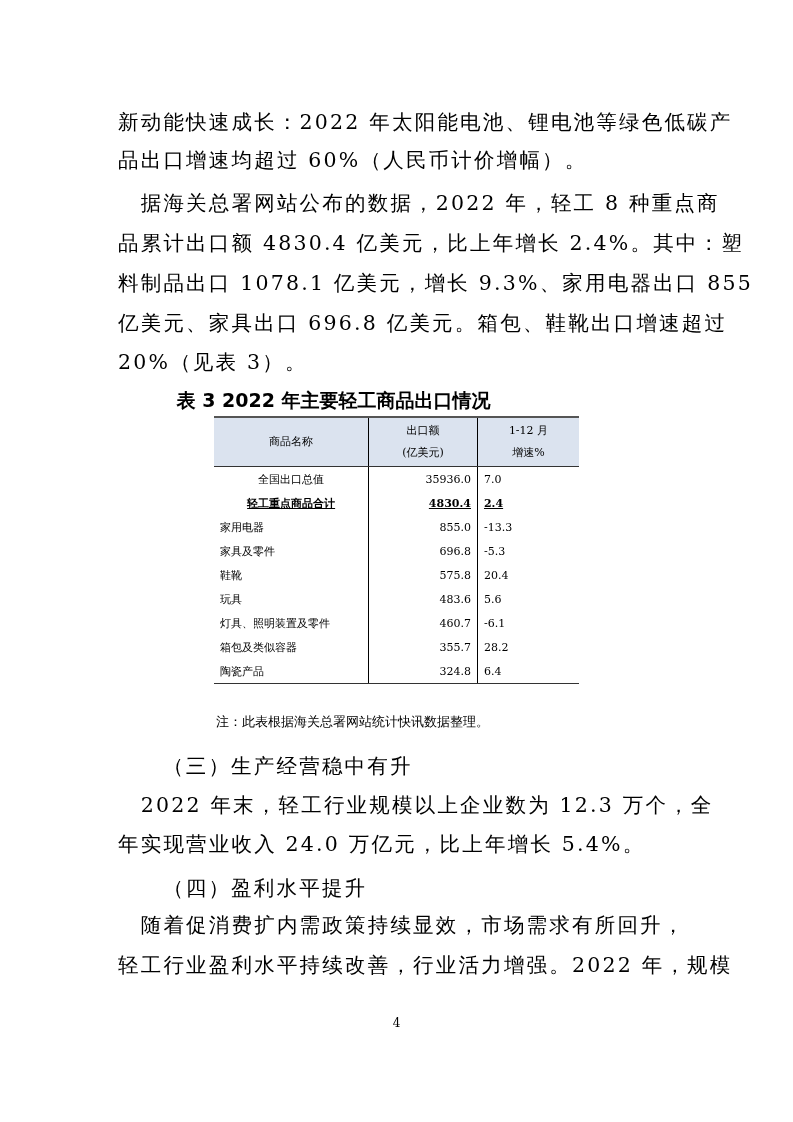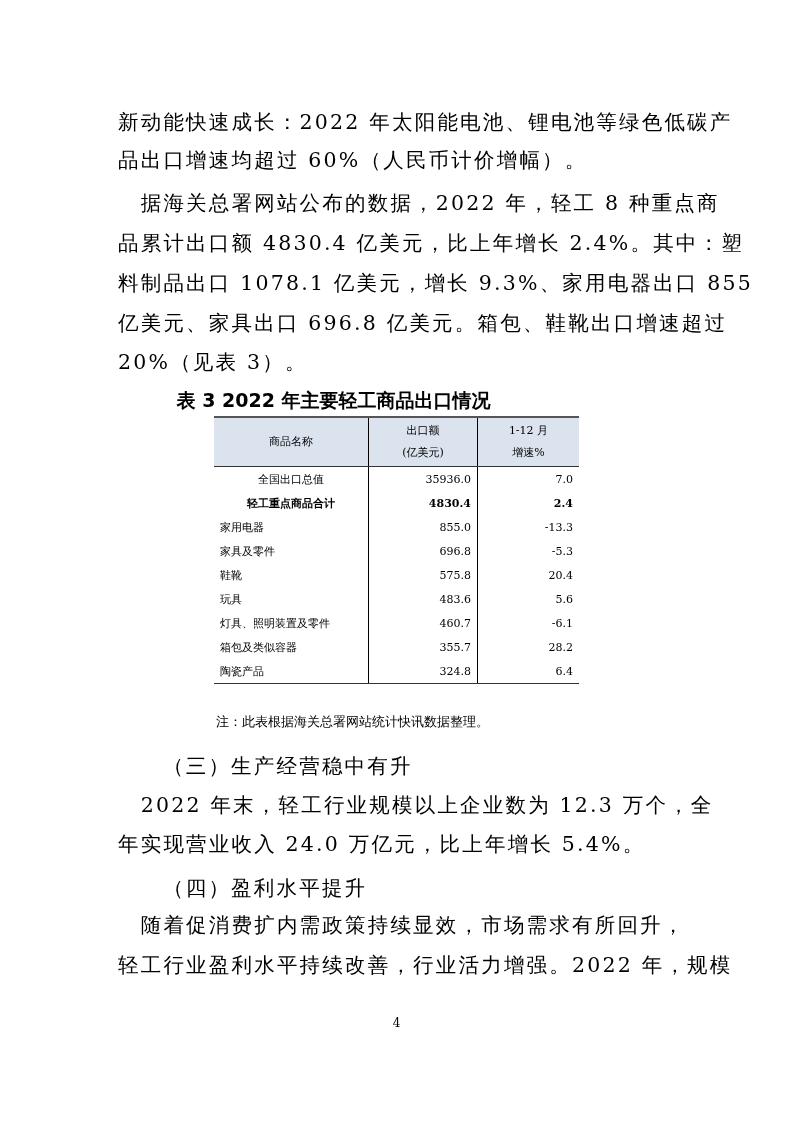--- a/index.html
+++ b/index.html
@@ -10,24 +10,24 @@
     .heading { position: absolute; font-size: 20.5px; letter-spacing: 2.2px; white-space: nowrap; }
     .table-title { position: absolute; left: 0; width: 667px; top: 388px; text-align: center;
                    font-family: "DejaVu Sans", "Liberation Sans", sans-serif; font-size: 19px; font-weight: bold; }
     table.data { position: absolute; left: 214px; top: 416px; width: 365px; border-collapse: collapse;
                  font-size: 11px; }
     table.data th { background: #dbe3ef; font-weight: normal; height: 48px; line-height: 22px;
                     border-bottom: 1.5px solid #333; border-top: 2px solid #555; padding: 0; }
     table.data td { height: 24px; padding: 0 6px; }
     table.data .c1 { width: 162px; }
     table.data .c2 { width: 104px; border-left: 1px solid #000; text-align: right; margin-top: 13px; }
-    table.data .c3 { width: 99px; border-left: 1px solid #000; text-align: right; }
+    table.data .c3 { width: 99px; border-left: 1px solid #000; }
     table.data th.c2, table.data th.c3 { text-align: center; }
     table.data tr.center td.c1 { text-align: center; }
-    table.data tr.bold td { font-weight: bold; }
+    table.data tr.bold td { font-weight: bold; text-decoration: underline; }
     table.data tr.last td { border-bottom: 1.5px solid #333; }
     .note { position: absolute; left: 216px; top: 713px; font-size: 13px; }
     .page-num { position: absolute; left: 0; width: 793px; top: 1016px; text-align: center; font-size: 12px; }
   </style>
 </head>
 <body>
 
 <div>
   <div class="para" style="top:112px">新动能快速成长：2022 年太阳能电池、锂电池等绿色低碳产</div>
   <div class="para" style="top:150px">品出口增速均超过 60%（人民币计价增幅）。</div>

